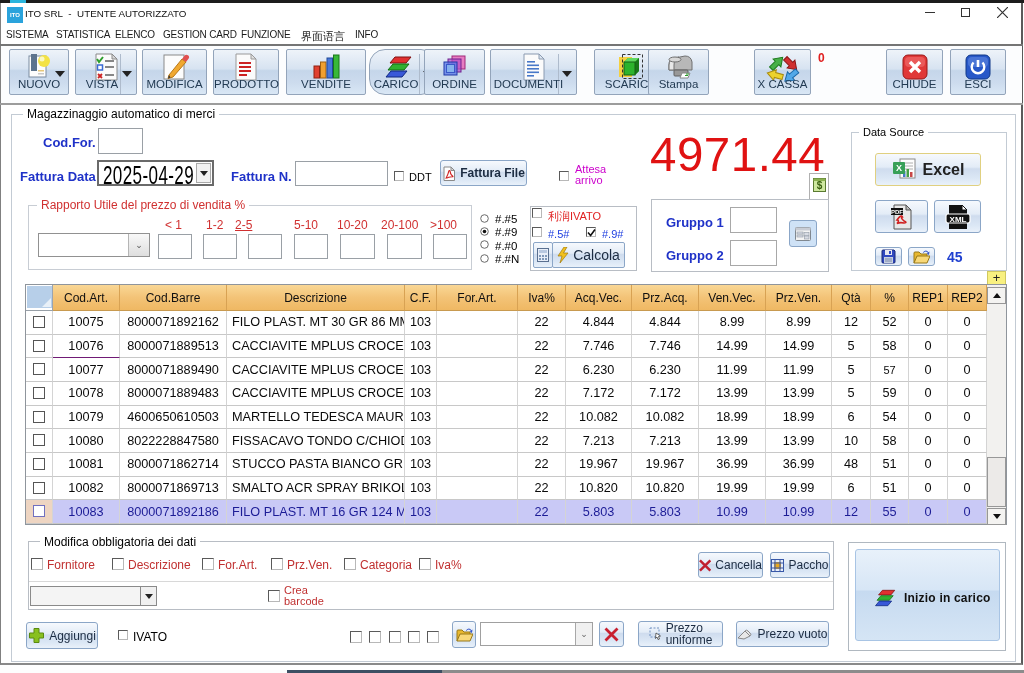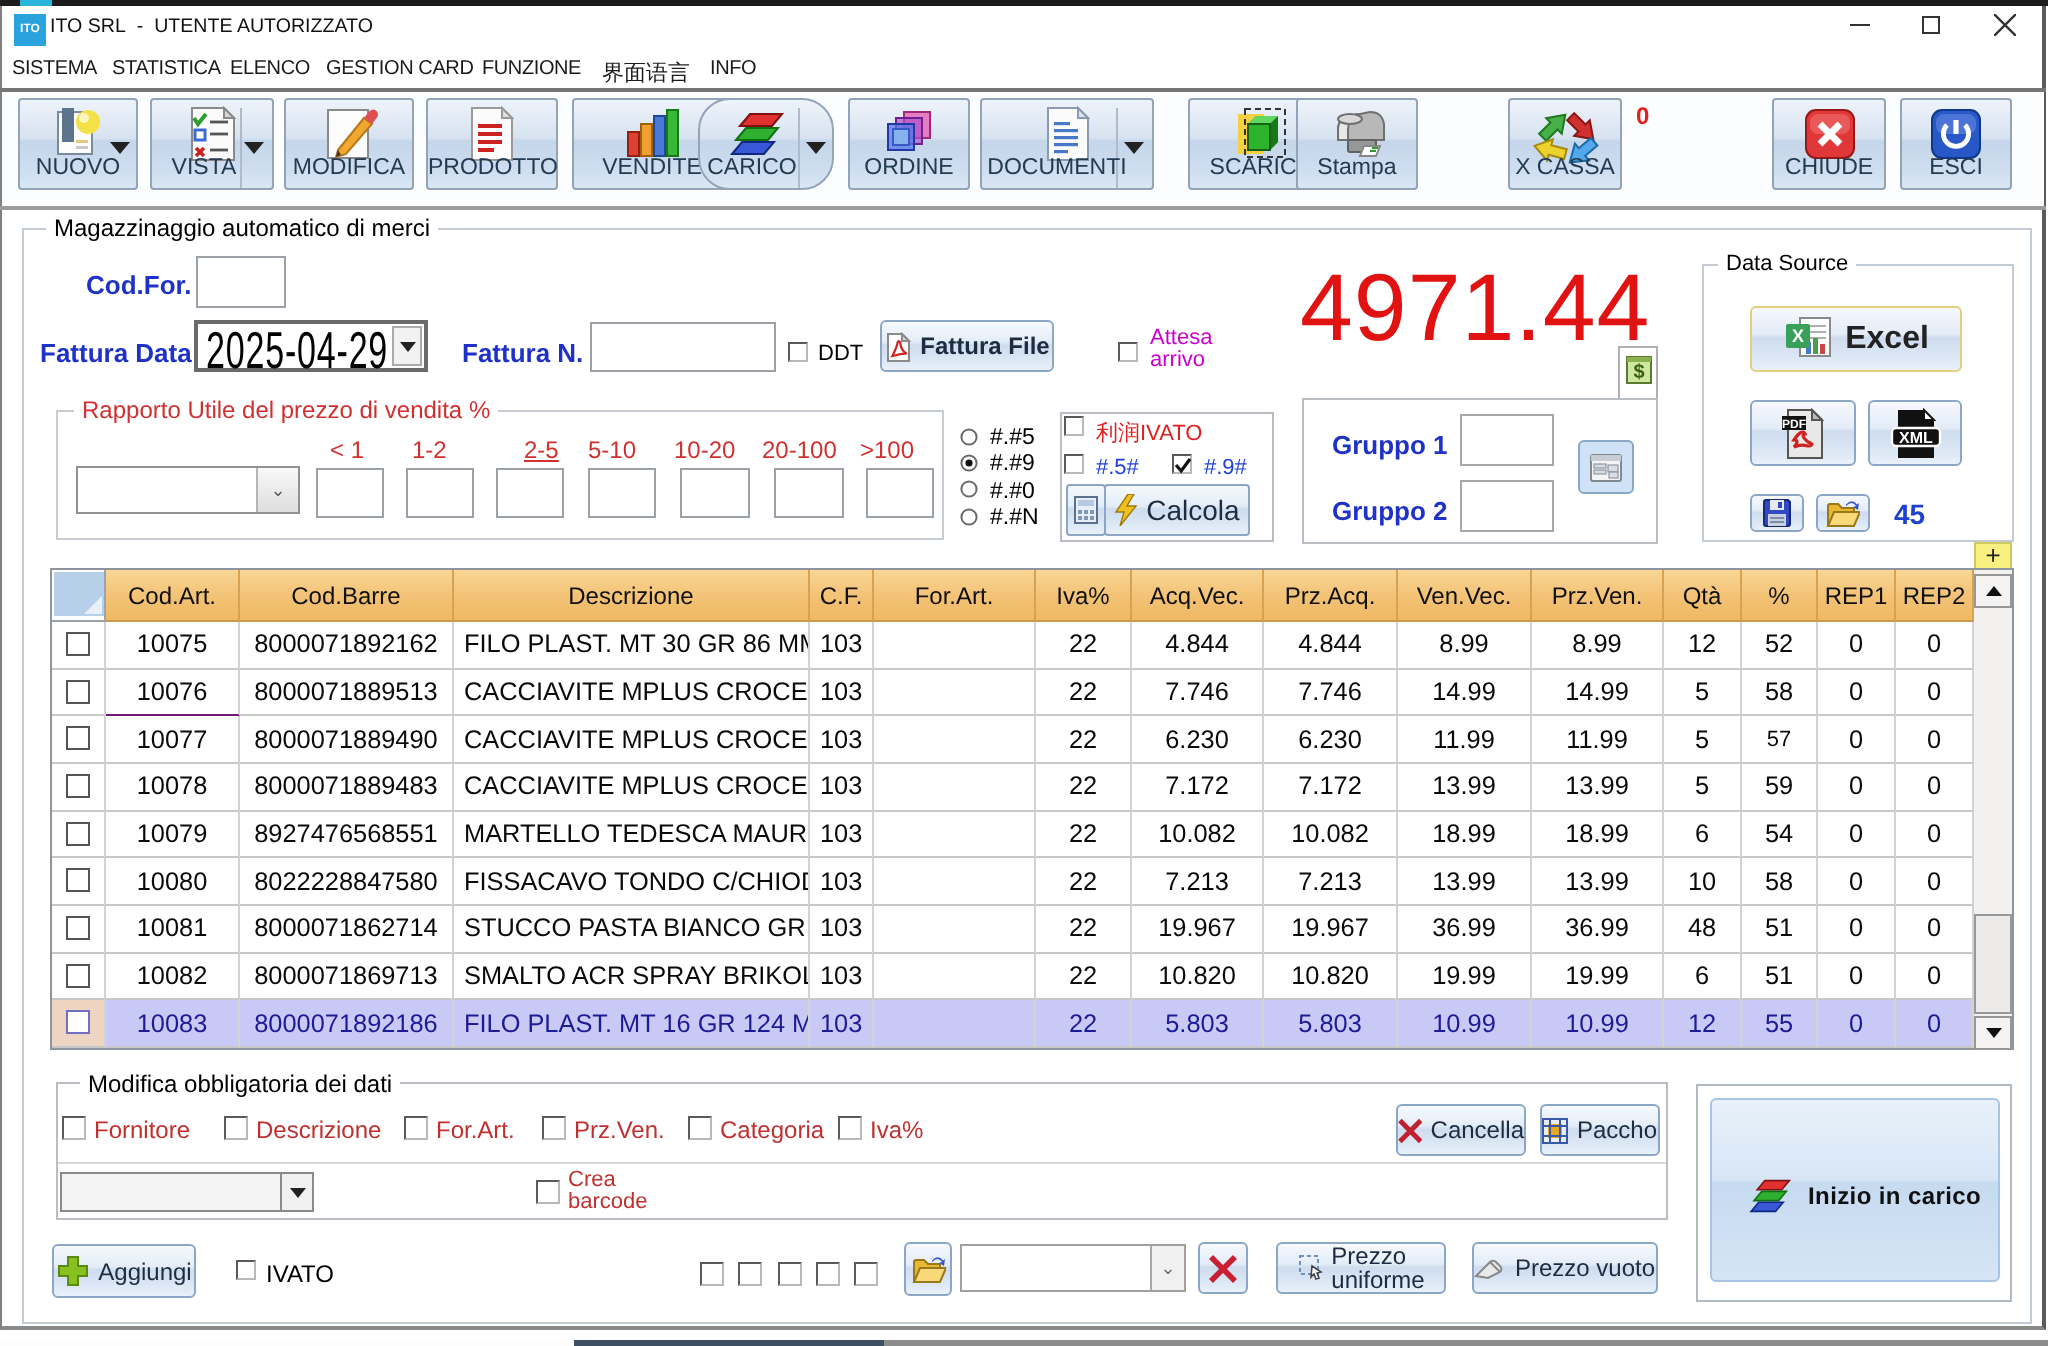--- a/index.html
+++ b/index.html
@@ -121,21 +121,21 @@
   <rect x="3" y="13" width="5.5" height="12" fill="#e04030" stroke="#902010"></rect>
   <rect x="9.5" y="9" width="5.5" height="16" fill="#f0a030" stroke="#a06010"></rect>
   <rect x="16" y="5" width="5.5" height="20" fill="#4878d8" stroke="#204898"></rect>
   <rect x="22.5" y="2" width="5.5" height="23" fill="#38b838" stroke="#187818"></rect>
   </g>
  </svg>
       </div>
  <div class="lb">VENDITE</div>
 </div>
 
-<div class="tbtn" style="left:349px;width:68px;border-radius:16px;">
+<div class="tbtn" style="left:369px;width:68px;border-radius:16px;">
  <div class="ic" style="left:-8px;">
         <svg width="34" height="28" viewBox="0 0 34 28">
   <path d="M8 10 l5-6 h16 l-5 6 z" fill="#e03030" stroke="#801010"></path>
   <path d="M6 17 l5-6 h16 l-5 6 z" fill="#30b030" stroke="#107010"></path>
   <path d="M4 24 l5-6 h16 l-5 6 z" fill="#3858d8" stroke="#102880"></path>
  </svg>
       </div>
  <div class="arr" style="right:3px;top:21px;"></div>
  <div class="abs" style="right:16px;top:4px;width:1px;height:40px;background:#aebbcc;"></div>
  <div class="lb" style="left:-14px;">CARICO</div>
@@ -281,21 +281,21 @@
 </div>
 
 <div class="gb" style="left:28px;top:205px;width:444px;height:65px;border-color:#c8cdd4;">
       <span class="t" style="color:#d03030;font-size:12px;left:8px;">Rapporto Utile del prezzo di vendita %</span>
     </div>
 <div class="abs" style="left:38px;top:233px;width:112px;height:24px;background:#fff;border:1px solid #919191;">
   <span style="position:absolute;right:0px;top:0px;bottom:0px;width:21px;background:linear-gradient(180deg,#f8f8f8,#dedede);border-left:1px solid #b5b5b5;display:flex;align-items:center;justify-content:center;color:#555;font-size:9px;">⌄</span>
 </div>
 <div class="rlab" style="left:165px;top:218px;">&lt; 1</div>
 <div class="rlab" style="left:206px;top:218px;">1-2</div>
-<div class="rlab" style="left:262px;top:218px;text-decoration:underline;">2-5</div>
+<div class="rlab" style="left:235px;top:218px;text-decoration:underline;">2-5</div>
 <div class="rlab" style="left:294px;top:218px;">5-10</div>
 <div class="rlab" style="left:337px;top:218px;">10-20</div>
 <div class="rlab" style="left:381px;top:218px;">20-100</div>
 <div class="rlab" style="left:430px;top:218px;">&gt;100</div>
 <div class="tb" style="left:158px;top:234px;width:34px;height:25px;"></div>
 <div class="tb" style="left:203px;top:234px;width:34px;height:25px;"></div>
 <div class="tb" style="left:248px;top:234px;width:34px;height:25px;"></div>
 <div class="tb" style="left:294px;top:234px;width:34px;height:25px;"></div>
 <div class="tb" style="left:340px;top:234px;width:35px;height:25px;"></div>
 <div class="tb" style="left:387px;top:234px;width:35px;height:25px;"></div>
@@ -510,21 +510,21 @@
 <div class="abs" style="left:632px;top:382.01px;width:67px;height:23.67px;background:#ffffff;border-right:1px solid #d4d4d4;border-bottom:1px solid #c8c8c8;display:flex;align-items:center;justify-content:center;padding:0 2px;font-size:12.7px;color:#0a0a0a;overflow:hidden;white-space:nowrap;">7.172</div>
 <div class="abs" style="left:699px;top:382.01px;width:67px;height:23.67px;background:#ffffff;border-right:1px solid #d4d4d4;border-bottom:1px solid #c8c8c8;display:flex;align-items:center;justify-content:center;padding:0 2px;font-size:12.7px;color:#0a0a0a;overflow:hidden;white-space:nowrap;">13.99</div>
 <div class="abs" style="left:766px;top:382.01px;width:66px;height:23.67px;background:#ffffff;border-right:1px solid #d4d4d4;border-bottom:1px solid #c8c8c8;display:flex;align-items:center;justify-content:center;padding:0 2px;font-size:12.7px;color:#0a0a0a;overflow:hidden;white-space:nowrap;">13.99</div>
 <div class="abs" style="left:832px;top:382.01px;width:39px;height:23.67px;background:#ffffff;border-right:1px solid #d4d4d4;border-bottom:1px solid #c8c8c8;display:flex;align-items:center;justify-content:center;padding:0 2px;font-size:12.7px;color:#0a0a0a;overflow:hidden;white-space:nowrap;">5</div>
 <div class="abs" style="left:871px;top:382.01px;width:38px;height:23.67px;background:#ffffff;border-right:1px solid #d4d4d4;border-bottom:1px solid #c8c8c8;display:flex;align-items:center;justify-content:center;padding:0 2px;font-size:12.7px;color:#0a0a0a;overflow:hidden;white-space:nowrap;">59</div>
 <div class="abs" style="left:909px;top:382.01px;width:39px;height:23.67px;background:#ffffff;border-right:1px solid #d4d4d4;border-bottom:1px solid #c8c8c8;display:flex;align-items:center;justify-content:center;padding:0 2px;font-size:12.7px;color:#0a0a0a;overflow:hidden;white-space:nowrap;">0</div>
 <div class="abs" style="left:948px;top:382.01px;width:39px;height:23.67px;background:#ffffff;border-right:1px solid #d4d4d4;border-bottom:1px solid #c8c8c8;display:flex;align-items:center;justify-content:center;padding:0 2px;font-size:12.7px;color:#0a0a0a;overflow:hidden;white-space:nowrap;">0</div>
 <div class="abs" style="left:26px;top:405.68px;width:27px;height:23.67px;background:#ffffff;border-right:1px solid #d4d4d4;border-bottom:1px solid #c8c8c8;"></div>
 <div class="abs" style="left:33px;top:410.68px;width:12px;height:12px;background:#fff;border:1px solid #555;"></div>
 <div class="abs" style="left:53px;top:405.68px;width:67px;height:23.67px;background:#ffffff;border-right:1px solid #d4d4d4;border-bottom:1px solid #c8c8c8;display:flex;align-items:center;justify-content:center;padding:0 2px;font-size:12.7px;color:#0a0a0a;overflow:hidden;white-space:nowrap;">10079</div>
-<div class="abs" style="left:120px;top:405.68px;width:107px;height:23.67px;background:#ffffff;border-right:1px solid #d4d4d4;border-bottom:1px solid #c8c8c8;display:flex;align-items:center;justify-content:center;padding:0 2px;font-size:12.7px;color:#0a0a0a;overflow:hidden;white-space:nowrap;">8927476568551</div>
+<div class="abs" style="left:120px;top:405.68px;width:107px;height:23.67px;background:#ffffff;border-right:1px solid #d4d4d4;border-bottom:1px solid #c8c8c8;display:flex;align-items:center;justify-content:center;padding:0 2px;font-size:12.7px;color:#0a0a0a;overflow:hidden;white-space:nowrap;">4600650610503</div>
 <div class="abs" style="left:227px;top:405.68px;width:178px;height:23.67px;background:#ffffff;border-right:1px solid #d4d4d4;border-bottom:1px solid #c8c8c8;display:flex;align-items:center;justify-content:flex-start;padding:0 0 0 5px;font-size:12.7px;color:#0a0a0a;overflow:hidden;white-space:nowrap;">MARTELLO TEDESCA MAURER</div>
 <div class="abs" style="left:405px;top:405.68px;width:32px;height:23.67px;background:#ffffff;border-right:1px solid #d4d4d4;border-bottom:1px solid #c8c8c8;display:flex;align-items:center;justify-content:flex-start;padding:0 0 0 5px;font-size:12.7px;color:#0a0a0a;overflow:hidden;white-space:nowrap;">103</div>
 <div class="abs" style="left:437px;top:405.68px;width:81px;height:23.67px;background:#ffffff;border-right:1px solid #d4d4d4;border-bottom:1px solid #c8c8c8;display:flex;align-items:center;justify-content:center;padding:0 2px;font-size:12.7px;color:#0a0a0a;overflow:hidden;white-space:nowrap;"></div>
 <div class="abs" style="left:518px;top:405.68px;width:48px;height:23.67px;background:#ffffff;border-right:1px solid #d4d4d4;border-bottom:1px solid #c8c8c8;display:flex;align-items:center;justify-content:center;padding:0 2px;font-size:12.7px;color:#0a0a0a;overflow:hidden;white-space:nowrap;">22</div>
 <div class="abs" style="left:566px;top:405.68px;width:66px;height:23.67px;background:#ffffff;border-right:1px solid #d4d4d4;border-bottom:1px solid #c8c8c8;display:flex;align-items:center;justify-content:center;padding:0 2px;font-size:12.7px;color:#0a0a0a;overflow:hidden;white-space:nowrap;">10.082</div>
 <div class="abs" style="left:632px;top:405.68px;width:67px;height:23.67px;background:#ffffff;border-right:1px solid #d4d4d4;border-bottom:1px solid #c8c8c8;display:flex;align-items:center;justify-content:center;padding:0 2px;font-size:12.7px;color:#0a0a0a;overflow:hidden;white-space:nowrap;">10.082</div>
 <div class="abs" style="left:699px;top:405.68px;width:67px;height:23.67px;background:#ffffff;border-right:1px solid #d4d4d4;border-bottom:1px solid #c8c8c8;display:flex;align-items:center;justify-content:center;padding:0 2px;font-size:12.7px;color:#0a0a0a;overflow:hidden;white-space:nowrap;">18.99</div>
 <div class="abs" style="left:766px;top:405.68px;width:66px;height:23.67px;background:#ffffff;border-right:1px solid #d4d4d4;border-bottom:1px solid #c8c8c8;display:flex;align-items:center;justify-content:center;padding:0 2px;font-size:12.7px;color:#0a0a0a;overflow:hidden;white-space:nowrap;">18.99</div>
 <div class="abs" style="left:832px;top:405.68px;width:39px;height:23.67px;background:#ffffff;border-right:1px solid #d4d4d4;border-bottom:1px solid #c8c8c8;display:flex;align-items:center;justify-content:center;padding:0 2px;font-size:12.7px;color:#0a0a0a;overflow:hidden;white-space:nowrap;">6</div>
 <div class="abs" style="left:871px;top:405.68px;width:38px;height:23.67px;background:#ffffff;border-right:1px solid #d4d4d4;border-bottom:1px solid #c8c8c8;display:flex;align-items:center;justify-content:center;padding:0 2px;font-size:12.7px;color:#0a0a0a;overflow:hidden;white-space:nowrap;">54</div>

